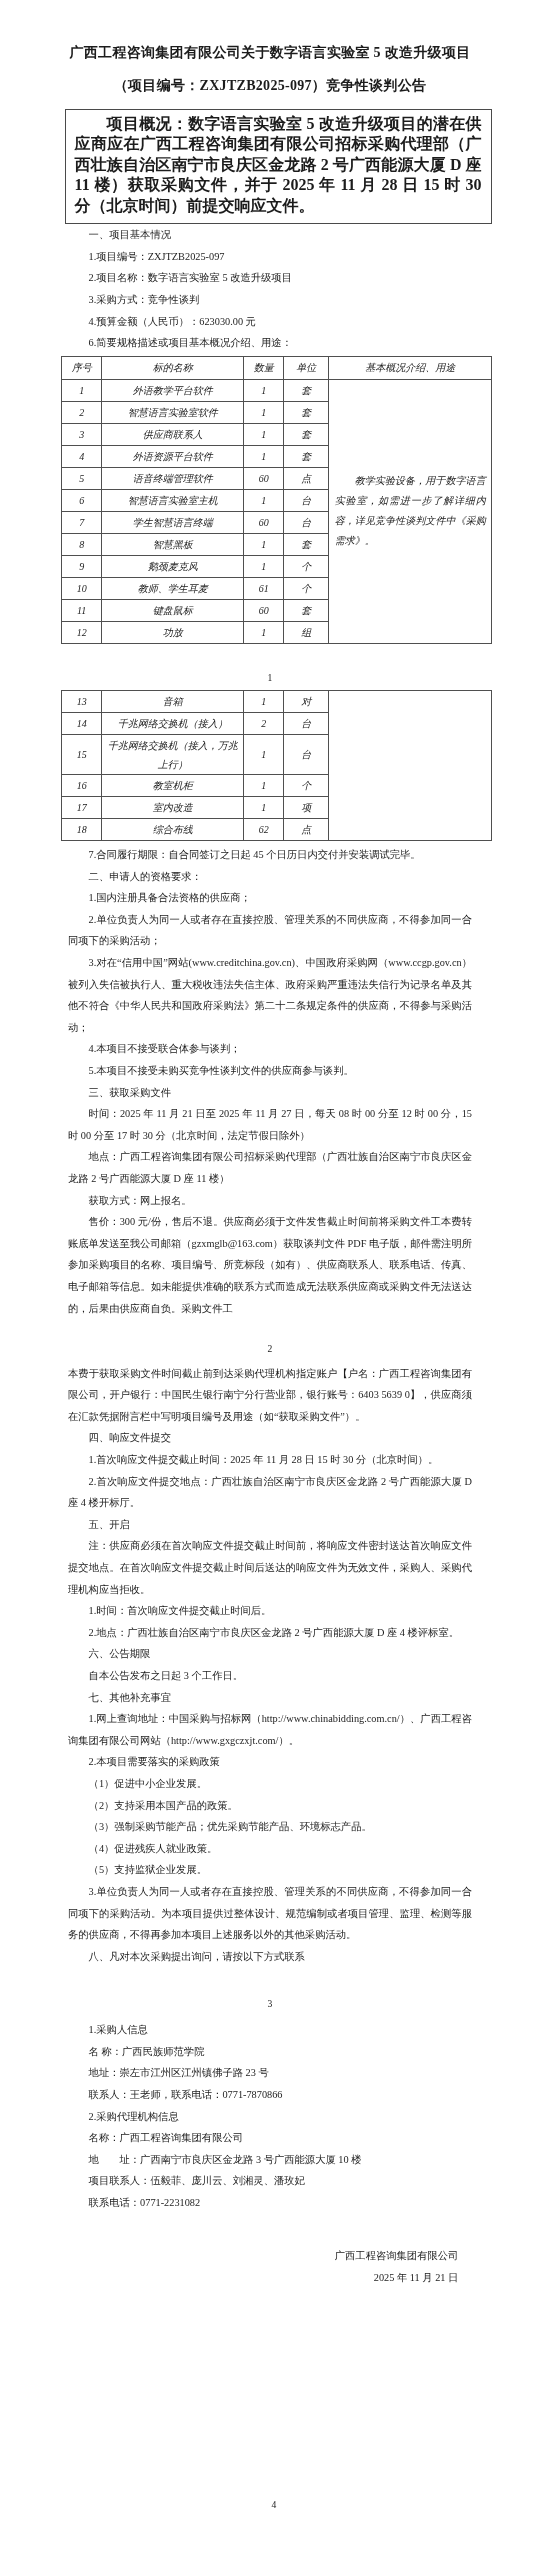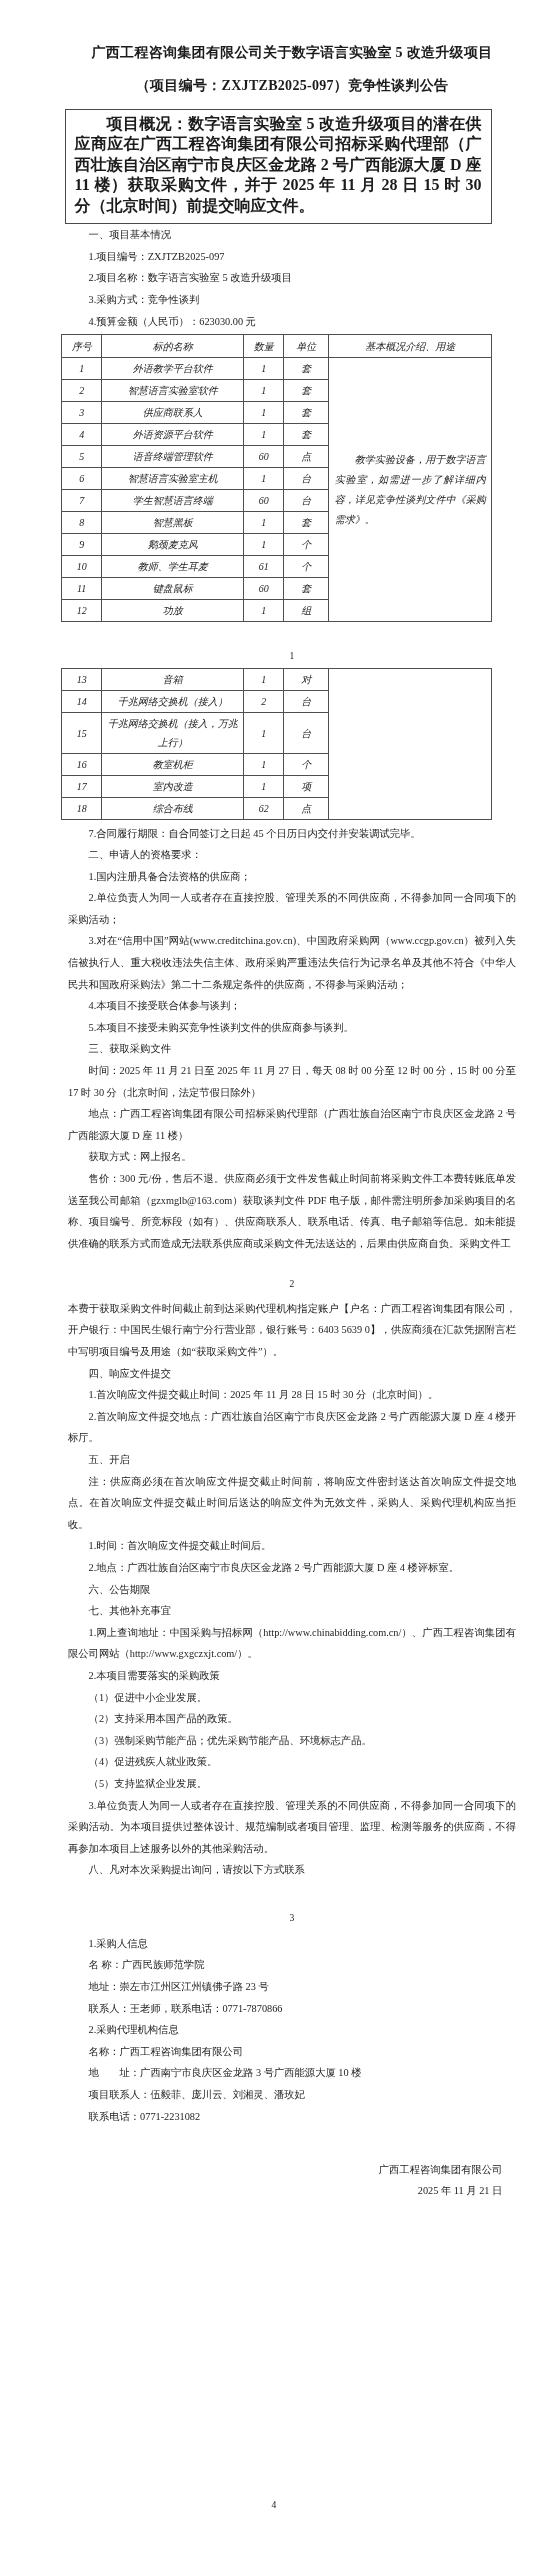--- a/index.html
+++ b/index.html
@@ -1,19 +1,19 @@
 <!DOCTYPE html>
 <html style="font-size:11px"><head>
 <meta charset="utf-8">
 <style>
   * { margin:0; padding:0; box-sizing:border-box; }
   html,body { background:#ffffff; }
   body { font-family:"Liberation Serif","DejaVu Serif",serif; color:#1c1c1c; }
   .page { position:relative; width:548px; height:2576px; margin:0 auto; background:#fff;
-          overflow:hidden; padding:36px 32px 0 68px; }
+          overflow:hidden; padding:36px 76px 0 68px; }
   .title { font-size:14px; font-weight:bold; text-align:center; line-height:33px; letter-spacing:0.3px; }
   .title span { display:block; }
   .box { border:0.7px solid #4a4a4a; margin:6.8px 0 0 -3.4px; width:427px; padding:4.1px 9px 6.8px;
          font-weight:bold; font-size:16px; line-height:20.5px; text-indent:2em; text-align:justify; }
   p.b { font-size:10.3px; line-height:21.6px; text-indent:2em; text-align:justify; }
   p.cont { text-indent:0; }
   table.items { table-layout:fixed; border-collapse:collapse; width:430px; margin-left:-6.8px;
                 font-size:10px; border:1.4px solid #9b9b9b;font-style:italic; }
   .items th, .items td { border:0.7px solid #4f4f4f; font-weight:normal; text-align:center;
                          vertical-align:middle; height:22px; line-height:19px; padding:0.7px 1.4px; }
@@ -41,20 +41,21 @@
 
   <div class="box">
     <span>项目概况：数字语言实验室 5 改造升级项目的潜在供应商应在广西工程咨询集团有限公司招标采购代理部（广西壮族自治区南宁市良庆区金龙路 2 号广西能源大厦 D 座 11 楼）获取采购文件，并于 2025 年 11 月 28 日 15 时 30 分（北京时间）前提交响应文件。</span>
   </div>
 
   <p class="b">一、项目基本情况</p>
   <p class="b">1.项目编号：ZXJTZB2025-097</p>
   <p class="b">2.项目名称：数字语言实验室 5 改造升级项目</p>
   <p class="b">3.采购方式：竞争性谈判</p>
   <p class="b">4.预算金额（人民币）：623030.00 元</p>
+  <p class="b">6.简要规格描述或项目基本概况介绍、用途：</p>
 
   <table class="items t1">
     <colgroup>
         <col style="width:40px">
         <col style="width:142px">
         <col style="width:40px">
         <col style="width:45px">
         <col style="width:163px">
       </colgroup>
     <thead>
@@ -216,20 +217,21 @@
   <p class="b">四、响应文件提交</p>
   <p class="b">1.首次响应文件提交截止时间：2025 年 11 月 28 日 15 时 30 分（北京时间）。</p>
   <p class="b">2.首次响应文件提交地点：广西壮族自治区南宁市良庆区金龙路 2 号广西能源大厦 D 座 4 楼开标厅。</p>
   <p class="b">五、开启</p>
 
   <p class="b">注：供应商必须在首次响应文件提交截止时间前，将响应文件密封送达首次响应文件提交地点。在首次响应文件提交截止时间后送达的响应文件为无效文件，采购人、采购代理机构应当拒收。</p>
   <p class="b">1.时间：首次响应文件提交截止时间后。</p>
   <p class="b">2.地点：广西壮族自治区南宁市良庆区金龙路 2 号广西能源大厦 D 座 4 楼评标室。</p>
 
   <p class="b">六、公告期限</p>
+  <p class="b">自本公告发布之日起 3 个工作日。</p>
 
   <p class="b">七、其他补充事宜</p>
   <p class="b">1.网上查询地址：中国采购与招标网（http://www.chinabidding.com.cn/）、广西工程咨询集团有限公司网站（http://www.gxgczxjt.com/）。</p>
   <p class="b">2.本项目需要落实的采购政策</p>
   <p class="b">（1）促进中小企业发展。</p>
   <p class="b">（2）支持采用本国产品的政策。</p>
   <p class="b">（3）强制采购节能产品；优先采购节能产品、环境标志产品。</p>
   <p class="b">（4）促进残疾人就业政策。</p>
   <p class="b">（5）支持监狱企业发展。</p>
   <p class="b">3.单位负责人为同一人或者存在直接控股、管理关系的不同供应商，不得参加同一合同项下的采购活动。为本项目提供过整体设计、规范编制或者项目管理、监理、检测等服务的供应商，不得再参加本项目上述服务以外的其他采购活动。</p>

